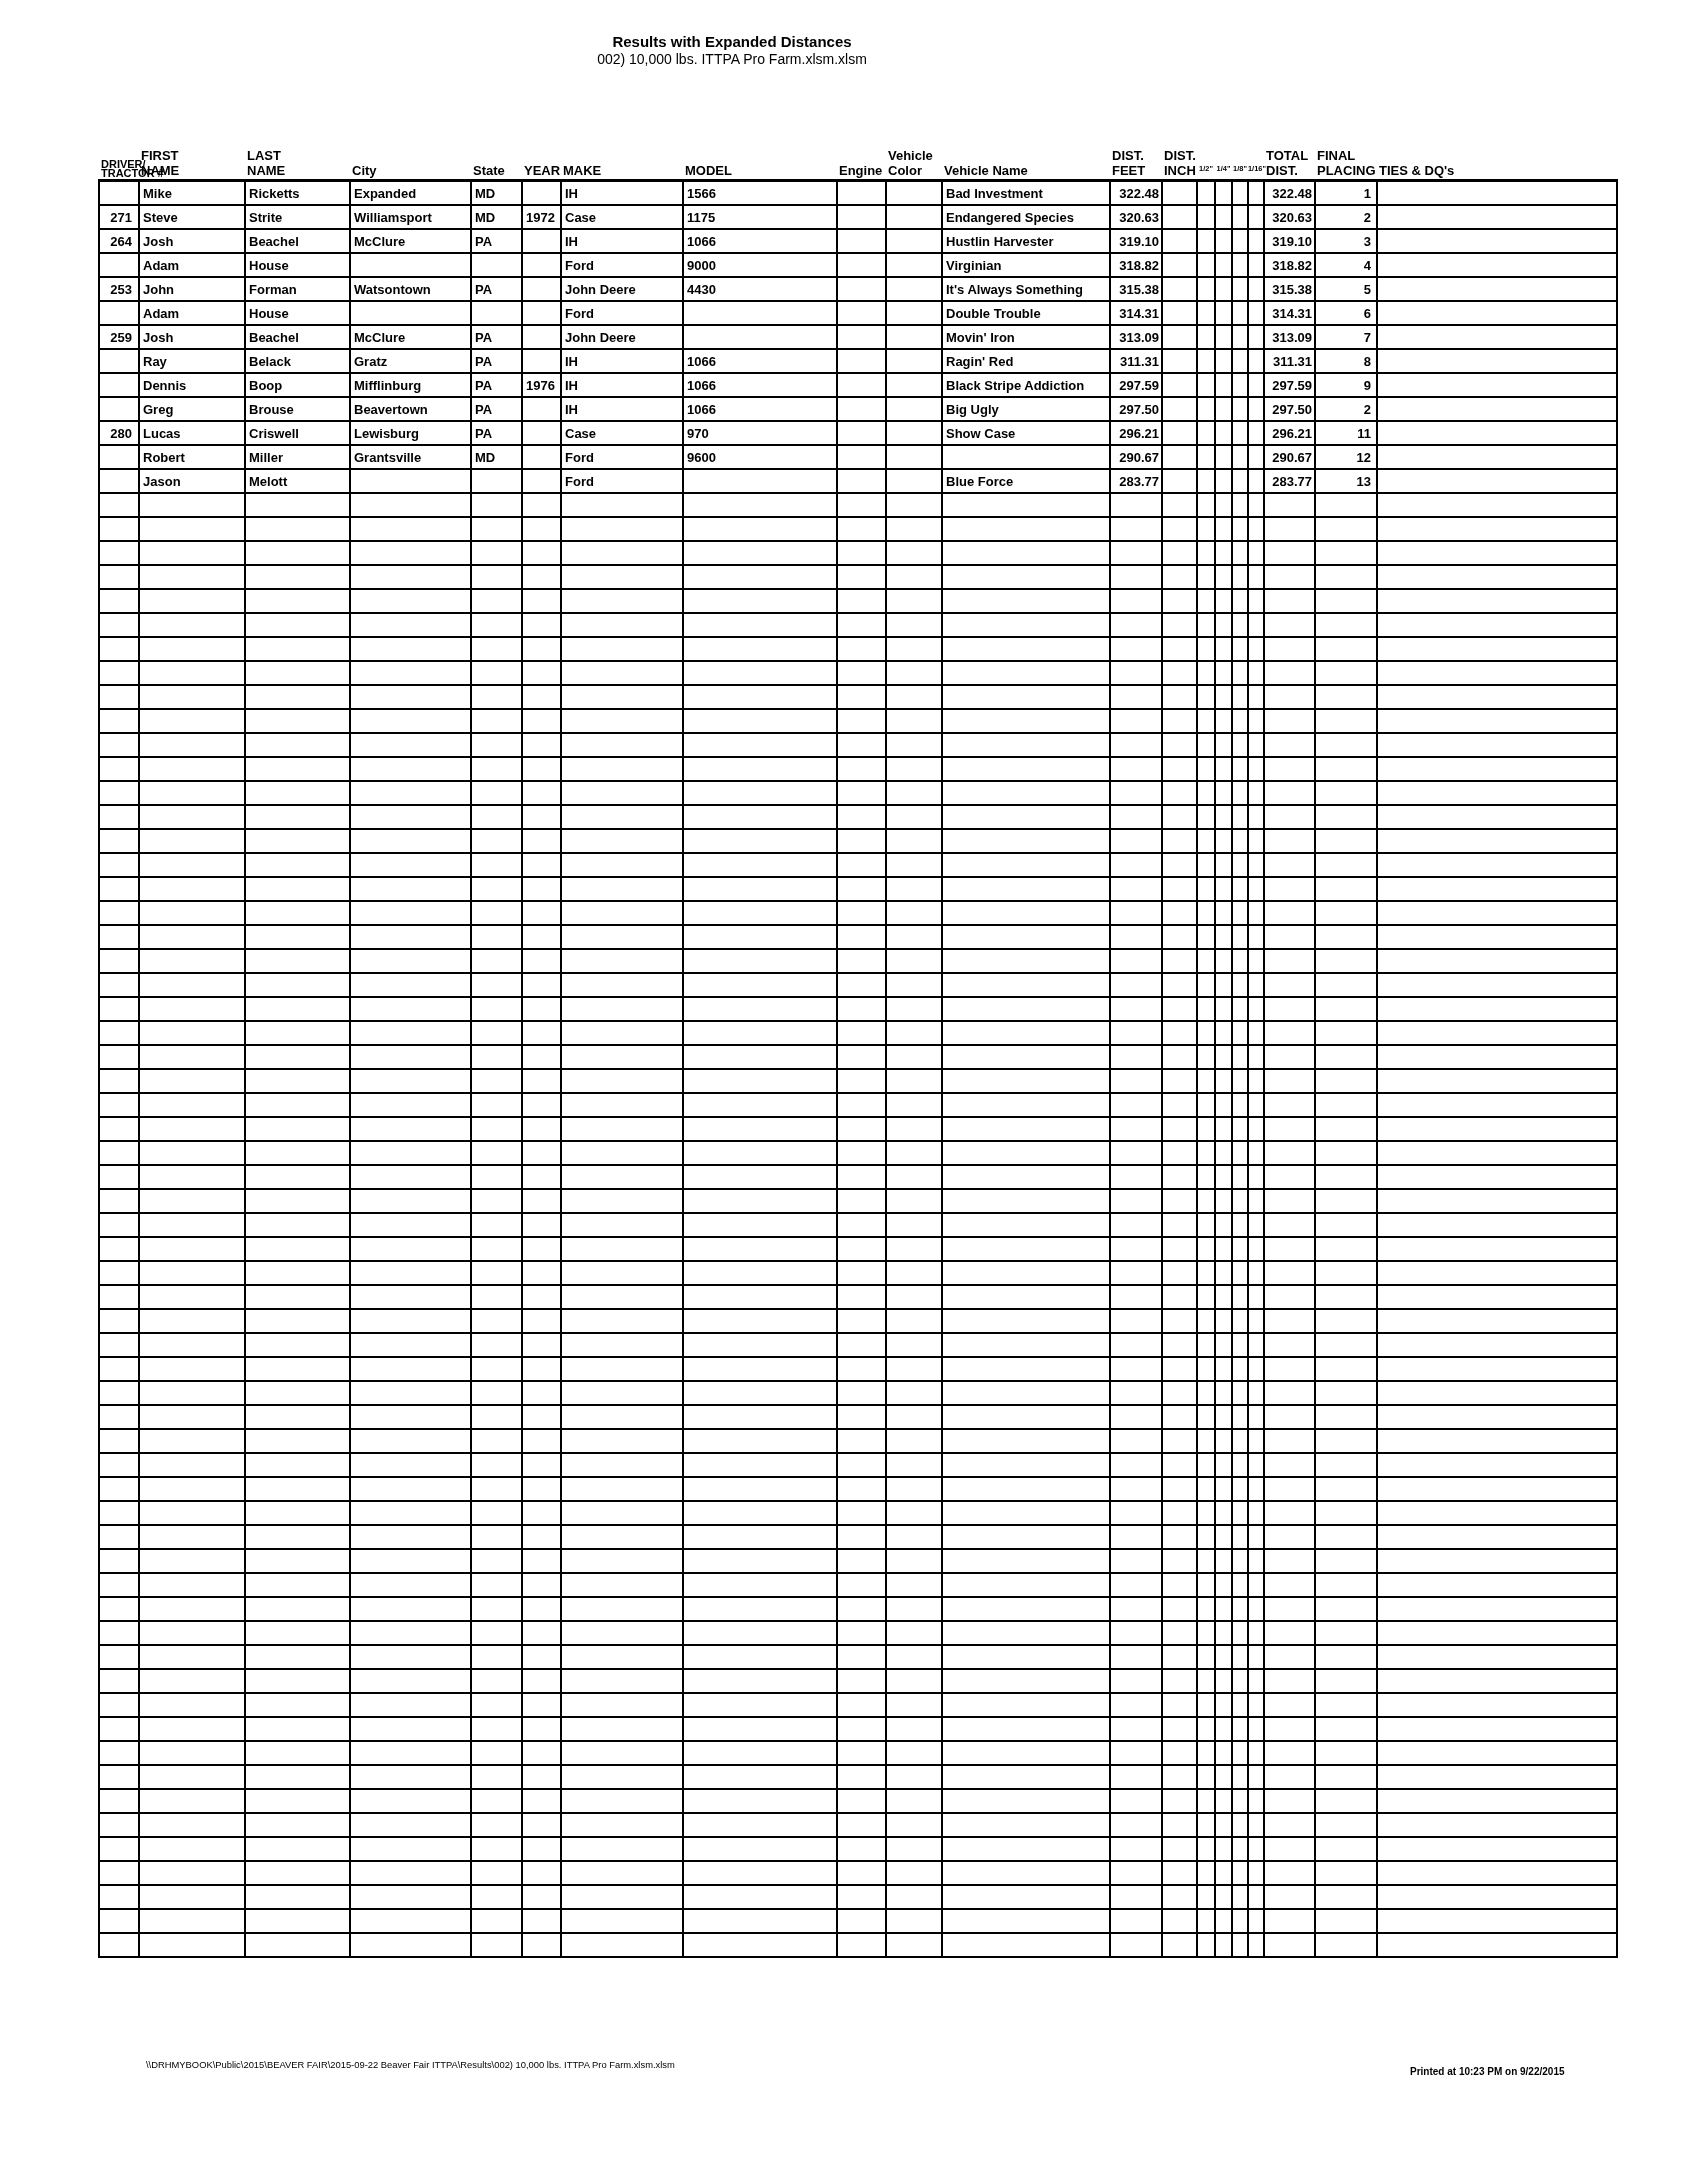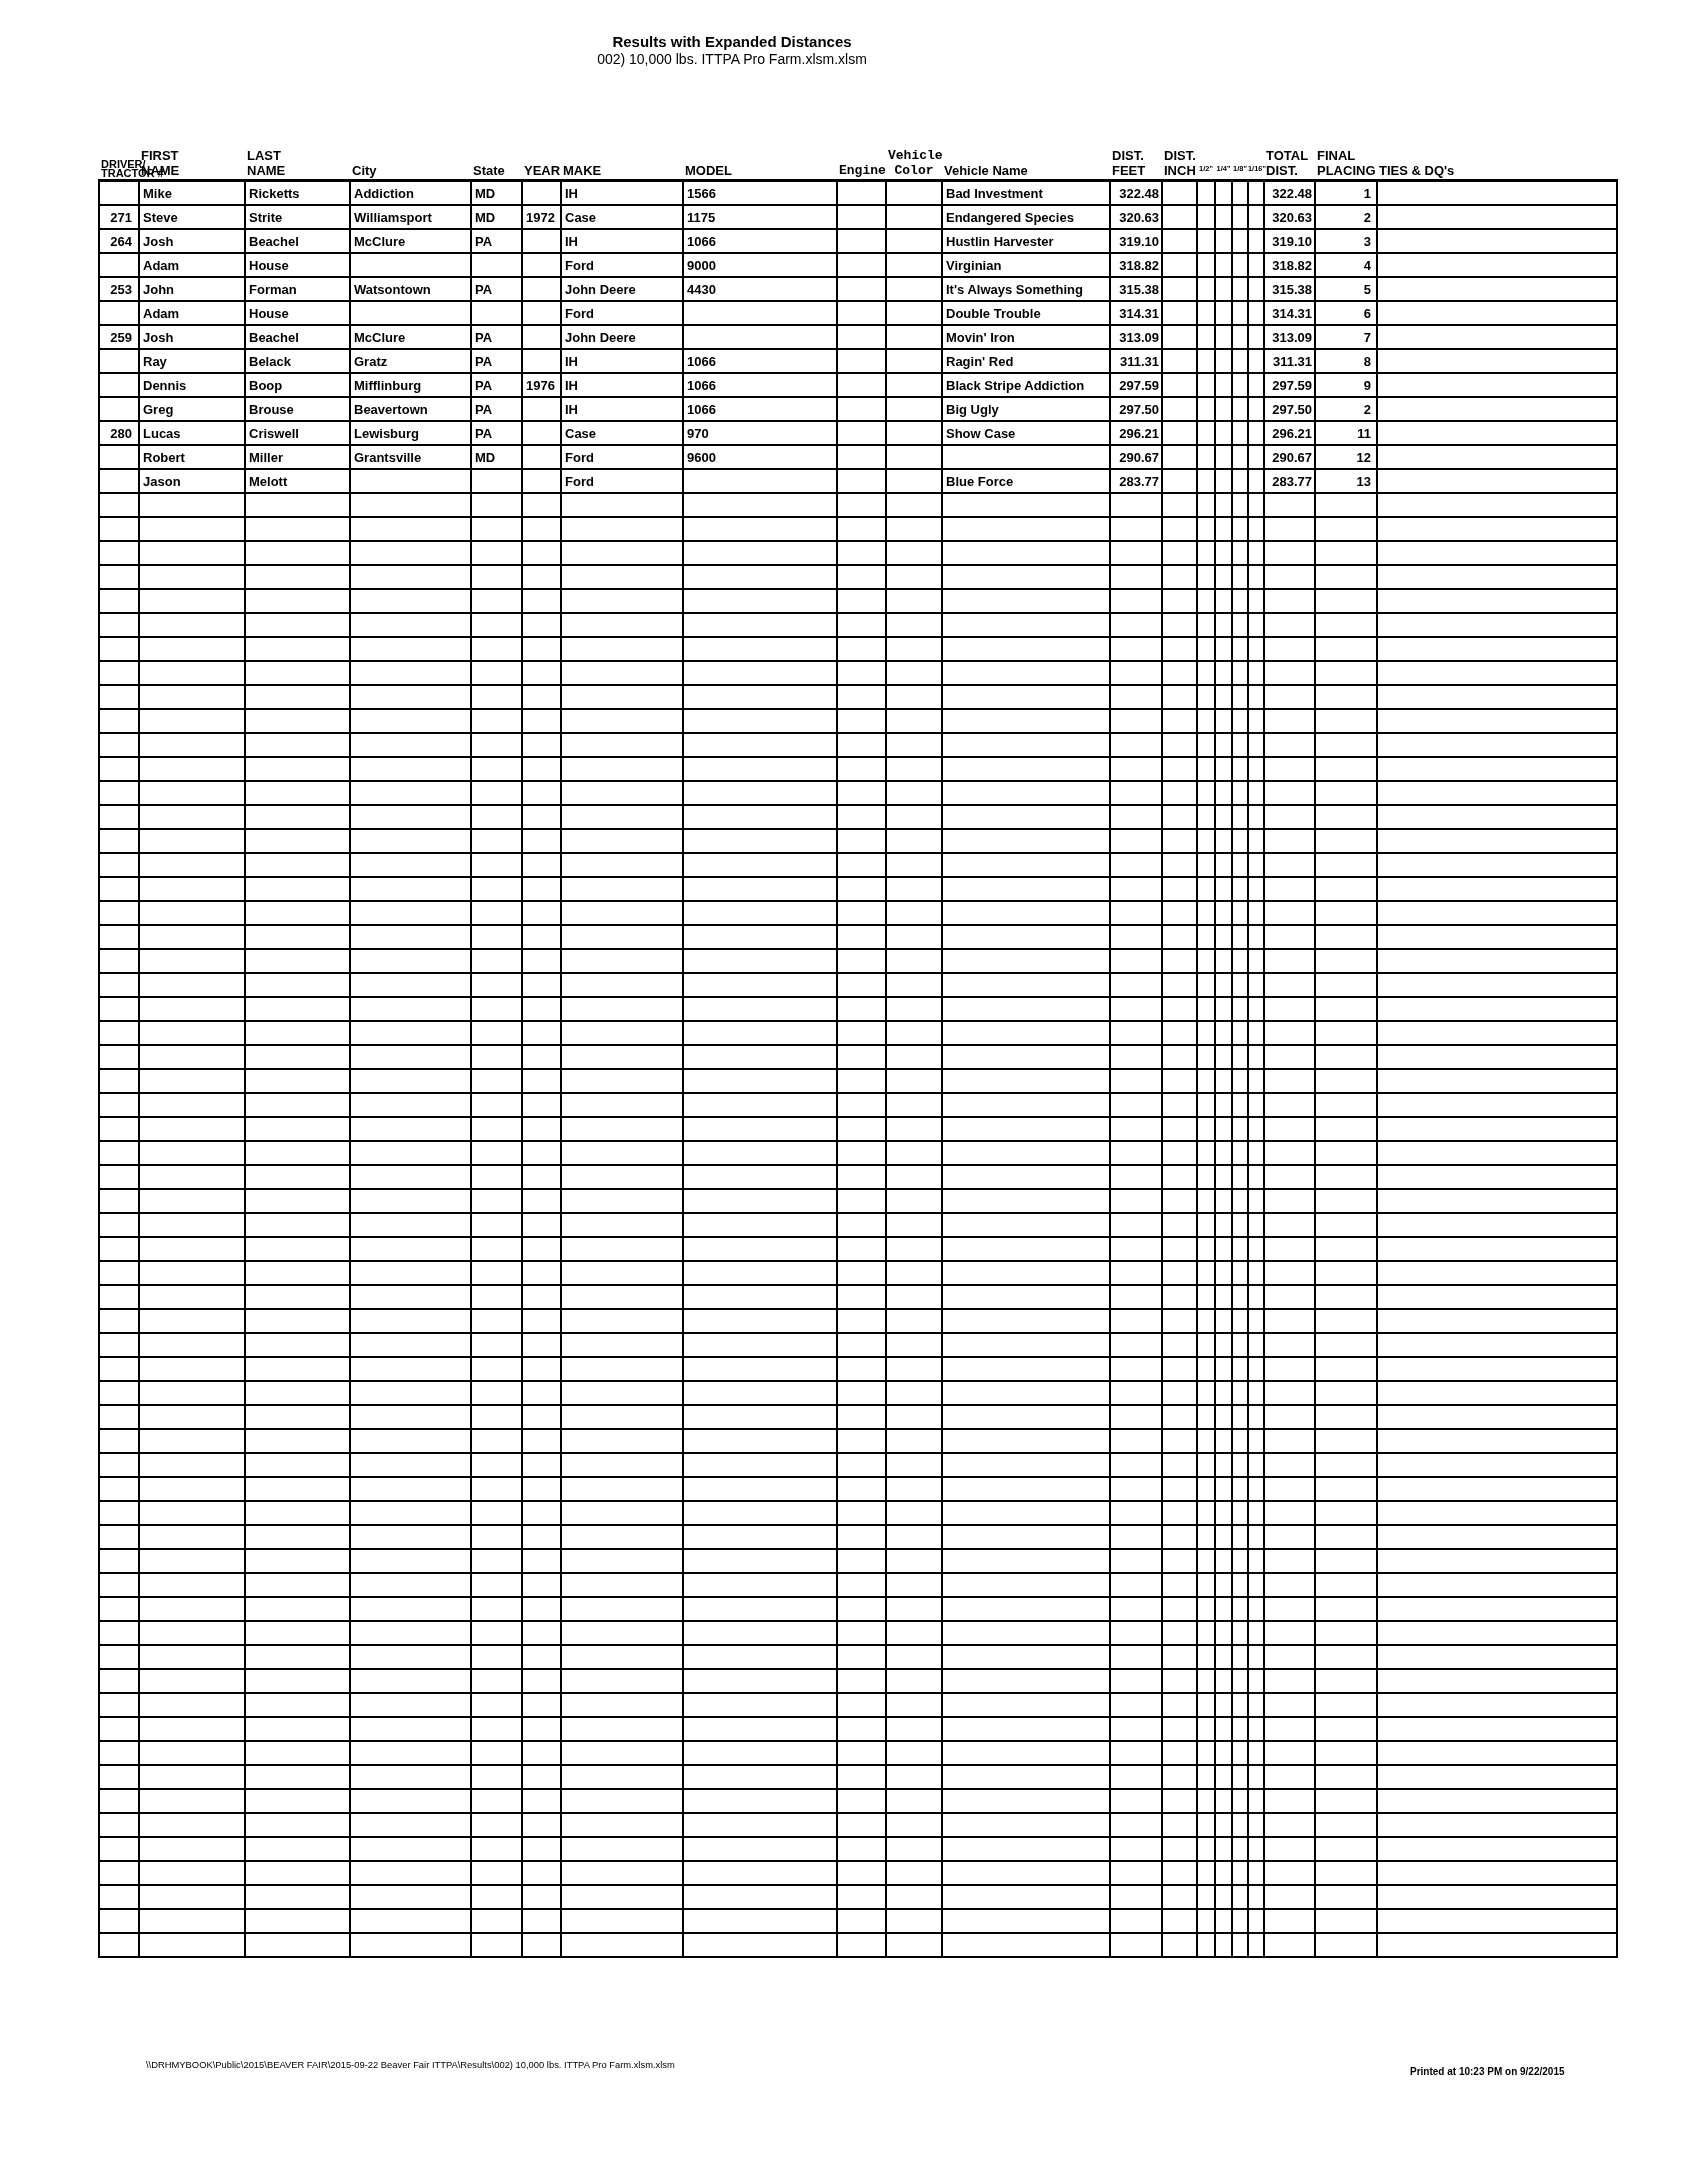--- a/index.html
+++ b/index.html
@@ -19,21 +19,21 @@
     height:72px;vertical-align:bottom;text-align:left;
     font-size:13px;font-weight:bold;line-height:15px;
     padding:0 2px 1px 2px;white-space:nowrap;overflow:visible;
     border:0;border-bottom:3px solid #000;
   }
   th.col-driver{font-size:11px;}
   th.col-driver div{line-height:9px;}
   th.col-f2,th.col-f4,th.col-f8,th.col-f16{
     font-size:7.4px;text-align:center;padding:0 0 3px 0;
   }
-  th.col-engine,th.col-color{text-align:center;font-family:Liberation Mono, monospace;}
+  th.col-engine,th.col-color{}
   td{
     height:22px;font-size:13px;font-weight:bold;
     padding:0 3px;white-space:nowrap;overflow:hidden;
     border-right:2px solid #000;border-bottom:2px solid #000;
     vertical-align:middle;
   }
   td.col-driver{border-left:2px solid #000;text-align:right;padding-right:6px;}
   td.col-feet,td.col-total{text-align:right;padding-right:2px;}
   td.col-placing{text-align:right;padding-right:5px;}
   td.col-year{text-align:left;}
@@ -142,21 +142,21 @@
         <th class="col-ties">
           <div>TIES &amp; DQ's</div>
         </th>
       </tr>
     </thead>
   <tbody>
       <tr>
         <td class="col-driver"></td>
         <td class="col-first">Mike</td>
         <td class="col-last">Ricketts</td>
-        <td class="col-city">Addiction</td>
+        <td class="col-city">Expanded</td>
         <td class="col-state">MD</td>
         <td class="col-year"></td>
         <td class="col-make">IH</td>
         <td class="col-model">1566</td>
         <td class="col-engine"></td>
         <td class="col-color"></td>
         <td class="col-name">Bad Investment</td>
         <td class="col-feet">322.48</td>
         <td class="col-inch"></td>
         <td class="col-f2"></td>

